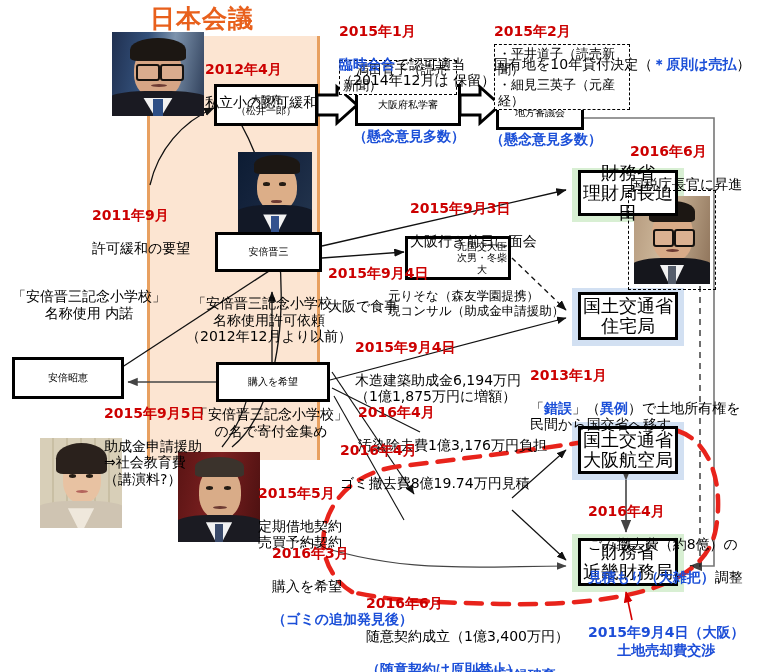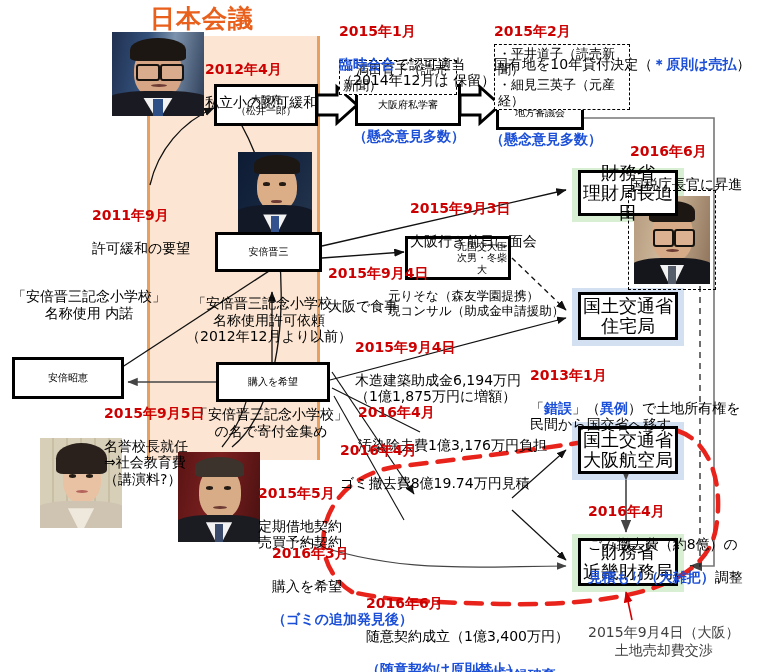--- a/index.html
+++ b/index.html
@@ -60,21 +60,21 @@
   .photo .mouth{position:absolute;height:3.5%;background:#6d3b33;border-radius:50%;}
 
   
   .note{
     position:absolute;font-size:14px;line-height:1.18;color:#000;
     white-space:pre-line;
   }
   .note.sm{font-size:12.5px;}
   .date{color:#cc0000;font-weight:bold;}
   .bluebold{color:#1b4fd8;font-weight:bold;}
-  .note-red{color:#404040;font-weight:normal;}
+  .note-red{color:#1d4ed8;font-weight:bold;}
 
   
   svg#wires{position:absolute;left:0;top:0;width:763px;height:672px;pointer-events:none;}
 </style>
 </head>
 <body>
 
 <div id="stage">
 
   <div class="panel" id="nk-panel"></div>
@@ -297,21 +297,21 @@
   </div>
 
   <div class="note" style="left:530px;top:350px;">
     <span class="date">2013年1月</span><br>
     <span>「</span><span class="bluebold">錯誤</span><span>」（</span><span class="bluebold">異例</span><span>）で土地所有権を
 民間から国交省へ移す</span>
   </div>
 
   <div class="note" style="left:104px;top:388px;">
     <span class="date">2015年9月5日</span><br>
-    <span>名誉校長就任
+    <span>助成金申請援助
 ⇒社会教育費
 （講演料?）</span>
   </div>
 
   <div class="note" style="left:194px;top:406px;text-align:center;">「安倍晋三記念小学校」
 の名で寄付金集め</div>
 
   <div class="note" style="left:358px;top:387px;">
     <span class="date">2016年4月</span><br>
     <span>汚染除去費1億3,176万円負担</span>

